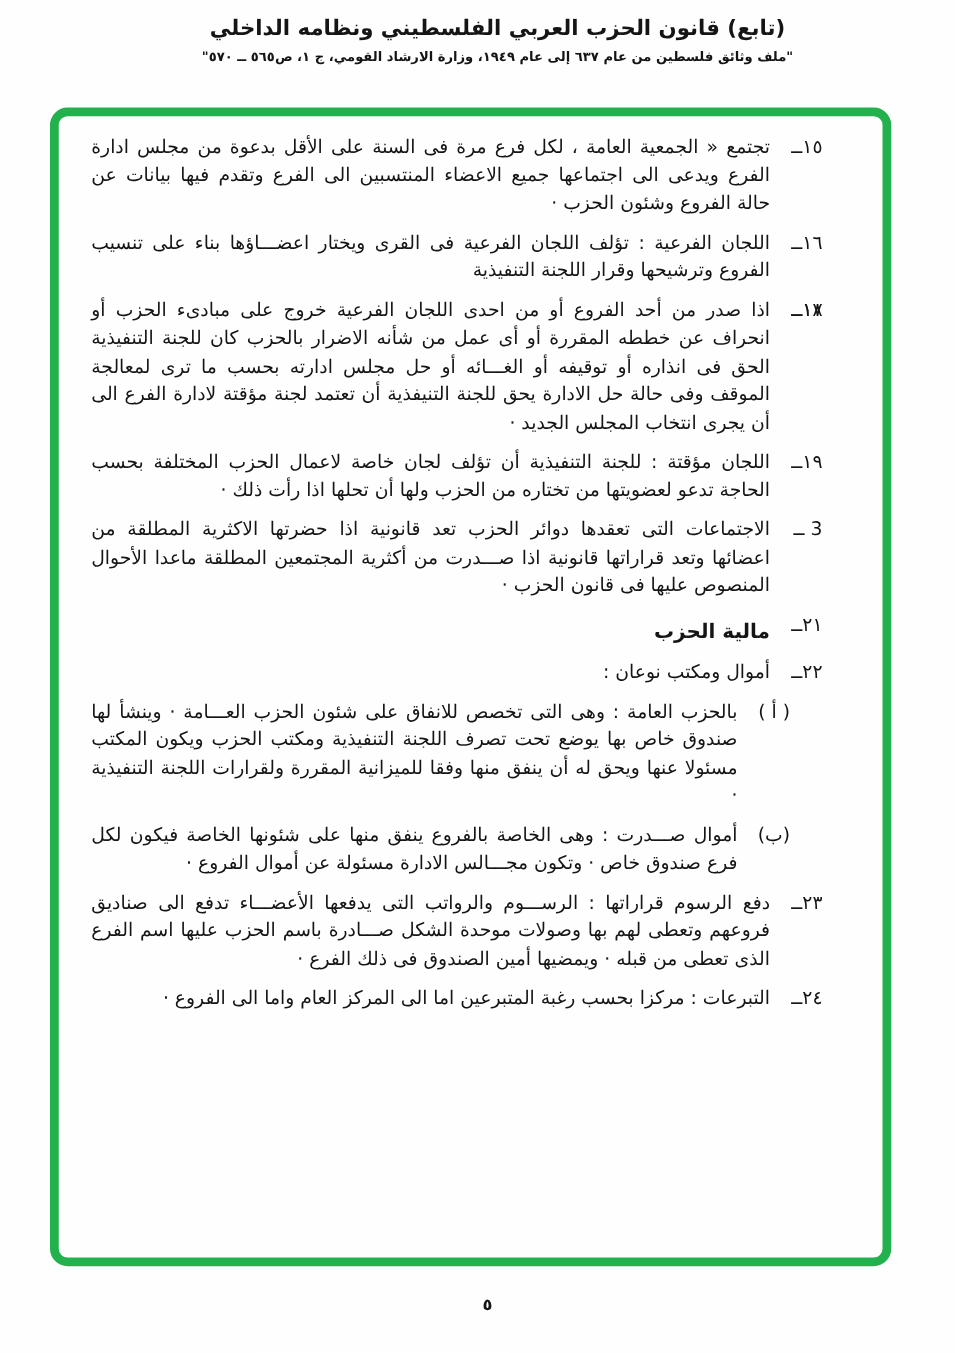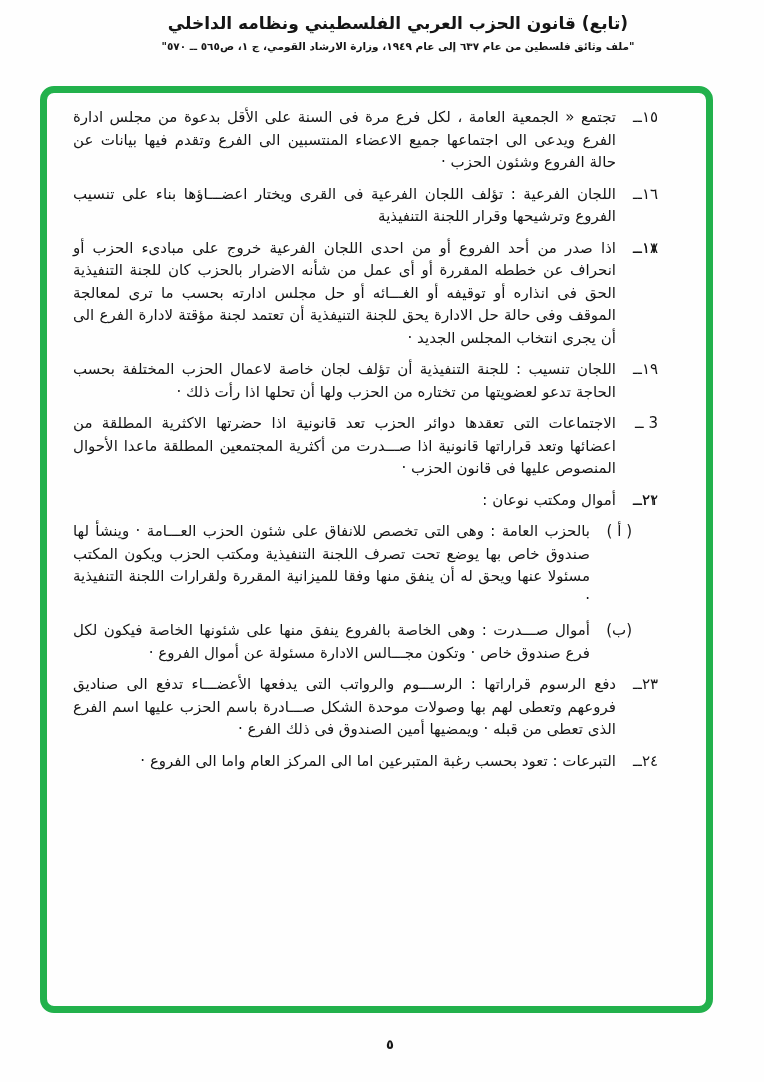--- a/index.html
+++ b/index.html
@@ -64,33 +64,34 @@
         <span class="lead"></span>
       </div>
 
       <div class="item">
         <span class="num">١٨ــ</span>
         <span class="lead"></span><span>اذا صدر من أحد الفروع أو من احدى اللجان الفرعية خروج على مبادىء الحزب أو انحراف عن خططه المقررة أو أى عمل من شأنه الاضرار بالحزب كان للجنة التنفيذية الحق فى انذاره أو توقيفه أو الغـــائه أو حل مجلس ادارته بحسب ما ترى لمعالجة الموقف وفى حالة حل الادارة يحق للجنة التنيفذية أن تعتمد لجنة مؤقتة لادارة الفرع الى أن يجرى انتخاب المجلس الجديد ·</span>
       </div>
 
       <div class="item">
         <span class="num">١٩ــ</span>
-        <span class="lead">اللجان تنسيب : </span><span>للجنة التنفيذية أن تؤلف لجان خاصة لاعمال الحزب المختلفة بحسب الحاجة تدعو لعضويتها من تختاره من الحزب ولها أن تحلها اذا رأت ذلك ·</span>
+        <span class="lead">اللجان مؤقتة : </span><span>للجنة التنفيذية أن تؤلف لجان خاصة لاعمال الحزب المختلفة بحسب الحاجة تدعو لعضويتها من تختاره من الحزب ولها أن تحلها اذا رأت ذلك ·</span>
       </div>
 
       <div class="item">
         <span class="num">3 ــ</span>
         <span class="lead"></span><span>الاجتماعات التى تعقدها دوائر الحزب تعد قانونية اذا حضرتها الاكثرية المطلقة من اعضائها وتعد قراراتها قانونية اذا صـــدرت من أكثرية المجتمعين المطلقة ماعدا الأحوال المنصوص عليها فى قانون الحزب ·</span>
       </div>
 
       <div class="item">
         <span class="num">٢١ــ</span>
         <span class="lead"></span>
       </div>
 
+      <div class="finance-heading">مالية الحزب</div>
 
       <div class="item">
         <span class="num">٢٢ــ</span>
         <span class="lead"></span><span>أموال ومكتب نوعان :</span>
       </div>
 
       <div class="sub">
         <span class="num">( أ )</span>
         <span class="lead">بالحزب العامة : </span><span>وهى التى تخصص للانفاق على شئون الحزب العـــامة · وينشأ لها صندوق خاص بها يوضع تحت تصرف اللجنة التنفيذية ومكتب الحزب ويكون المكتب مسئولا عنها ويحق له أن ينفق منها وفقا للميزانية المقررة ولقرارات اللجنة التنفيذية ·</span>
       </div>
@@ -100,21 +101,21 @@
         <span class="lead">أموال صـــدرت : </span><span>وهى الخاصة بالفروع ينفق منها على شئونها الخاصة فيكون لكل فرع صندوق خاص · وتكون مجـــالس الادارة مسئولة عن أموال الفروع ·</span>
       </div>
 
       <div class="item">
         <span class="num">٢٣ــ</span>
         <span class="lead">دفع الرسوم قراراتها : </span><span>الرســـوم والرواتب التى يدفعها الأعضـــاء تدفع الى صناديق فروعهم وتعطى لهم بها وصولات موحدة الشكل صـــادرة باسم الحزب عليها اسم الفرع الذى تعطى من قبله · ويمضيها أمين الصندوق فى ذلك الفرع ·</span>
       </div>
 
       <div class="item">
         <span class="num">٢٤ــ</span>
-        <span class="lead">التبرعات : </span><span>تعود بحسب رغبة المتبرعين اما الى المركز العام واما الى الفروع ·</span>
+        <span class="lead">التبرعات : </span><span>مركزا بحسب رغبة المتبرعين اما الى المركز العام واما الى الفروع ·</span>
       </div>
 
     </div>
   </div>
 
   <div class="page-number">٥</div>
 
 </div>
 
 </body></html>

